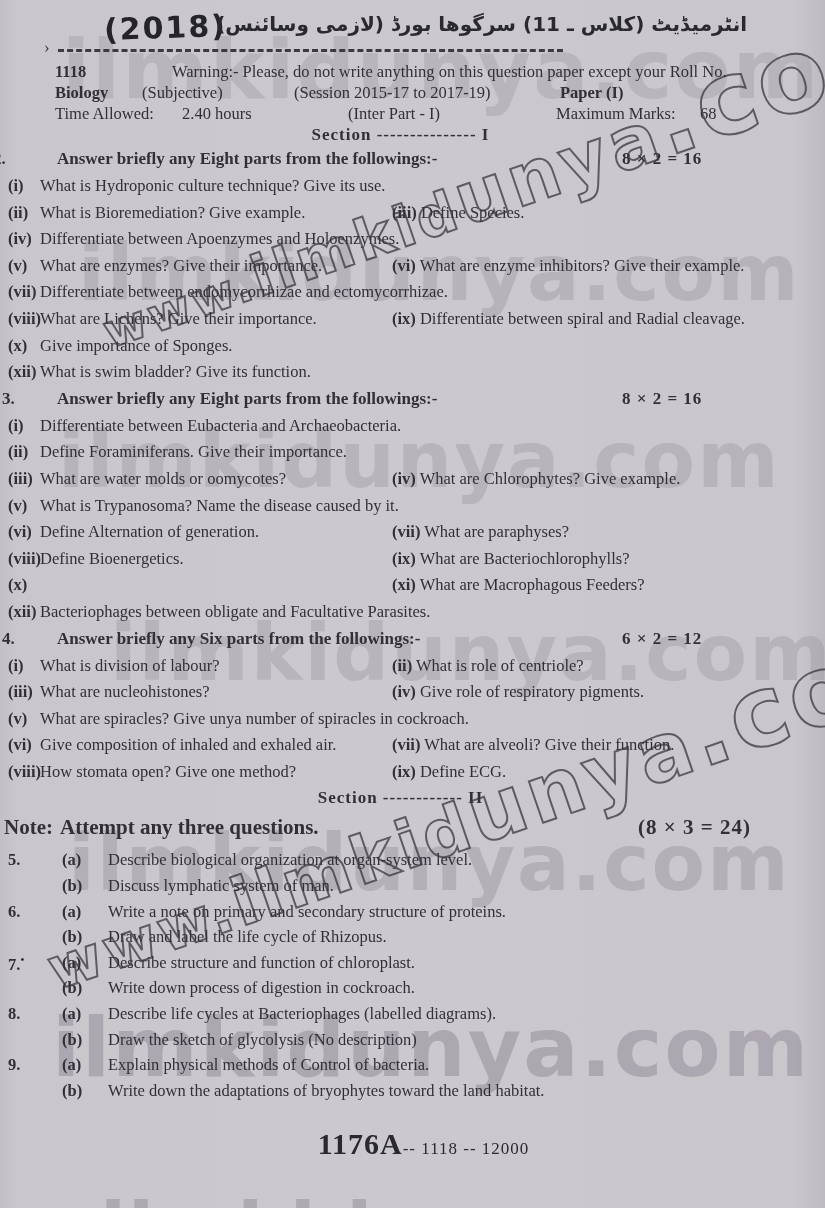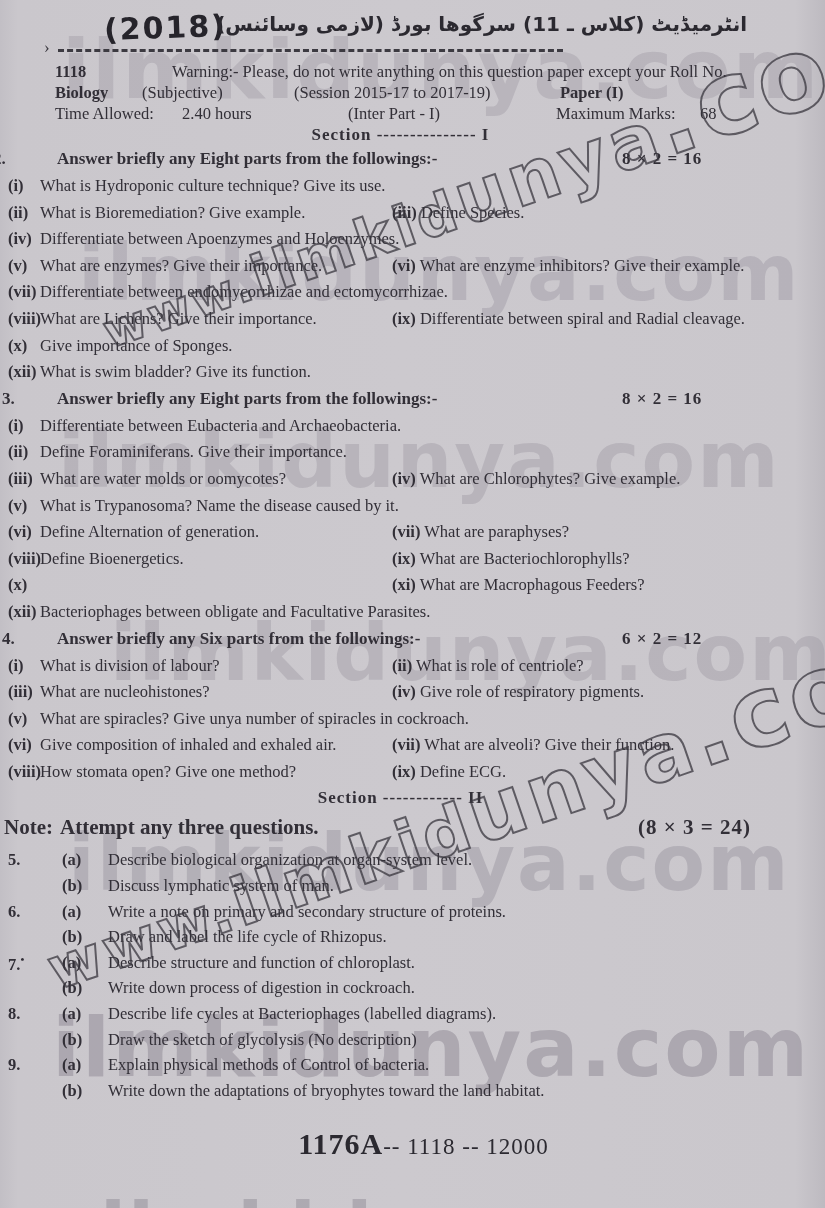--- a/index.html
+++ b/index.html
@@ -51,21 +51,21 @@
   .noterow .n2{position:absolute;left:60px;font-weight:bold;}
   .noterow .n3{position:absolute;left:638px;font-weight:bold;letter-spacing:1px;}
   #long-questions{margin-top:9px;}
   .lqrow{position:relative;height:25.6px;font-size:16.5px;}
   .lq-num{position:absolute;left:8px;font-weight:bold;}
   .lq-sup{font-size:11px;vertical-align:super;}
   .lq-part{position:absolute;left:62px;font-weight:bold;}
   .lq-text{position:absolute;left:108px;white-space:nowrap;}
   .footer{margin-top:21px;text-align:center;transform:translateX(-5px);color:#2b2930;}
   .f-bold{font-weight:bold;font-size:30px;letter-spacing:1px;margin-left:32px;}
-  .f-rest{font-size:23px;letter-spacing:1px;}
+  .f-rest{font-size:17px;letter-spacing:1px;}
 </style>
 </head>
 <body>
 
 <div class="wm-band" style="left:62px;top:22px;font-size:82px;color:rgba(154,150,161,0.38);">ilmkidunya.com</div>
 <div class="wm-band" style="left:78px;top:228px;font-size:78px;color:rgba(154,150,161,0.42);">ilmkidunya.com</div>
 <div class="wm-band" style="left:58px;top:415px;font-size:78px;color:rgba(154,150,161,0.40);">ilmkidunya.com</div>
 <div class="wm-band" style="left:110px;top:608px;font-size:78px;color:rgba(154,150,161,0.40);">ilmkidunya.com</div>
 <div class="wm-band" style="left:68px;top:818px;font-size:78px;color:rgba(150,146,158,0.45);">ilmkidunya.com</div>
 <div class="wm-band" style="left:52px;top:1000px;font-size:82px;color:rgba(143,139,150,0.52);">ilmkidunya.com</div>

